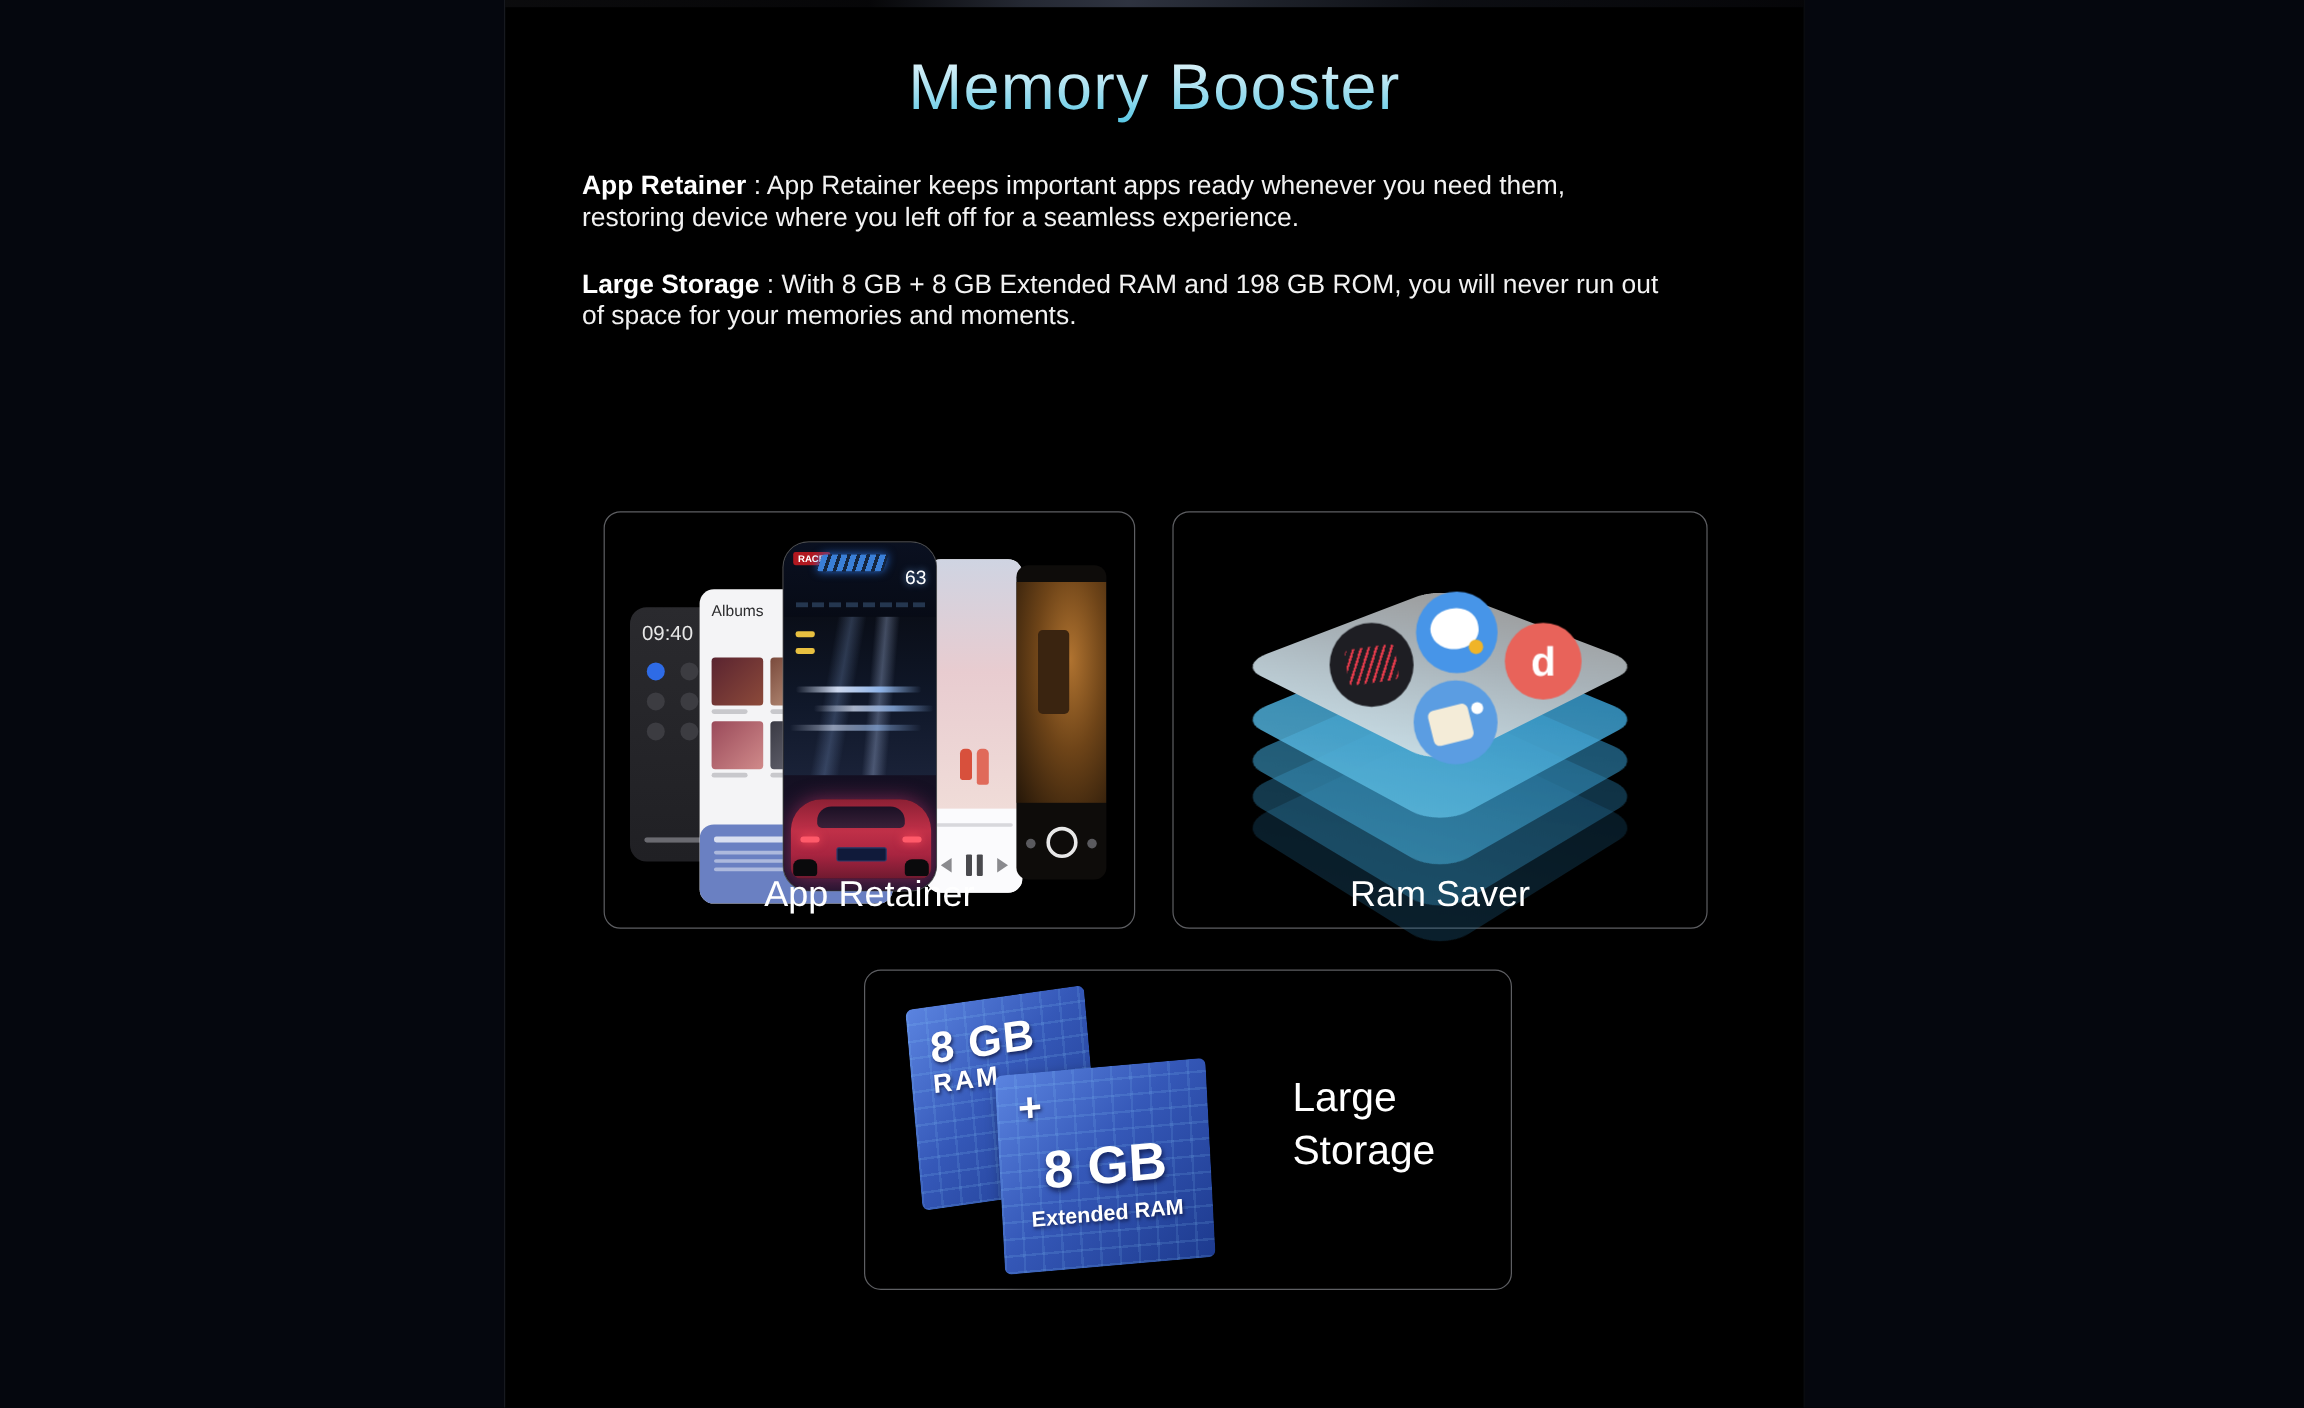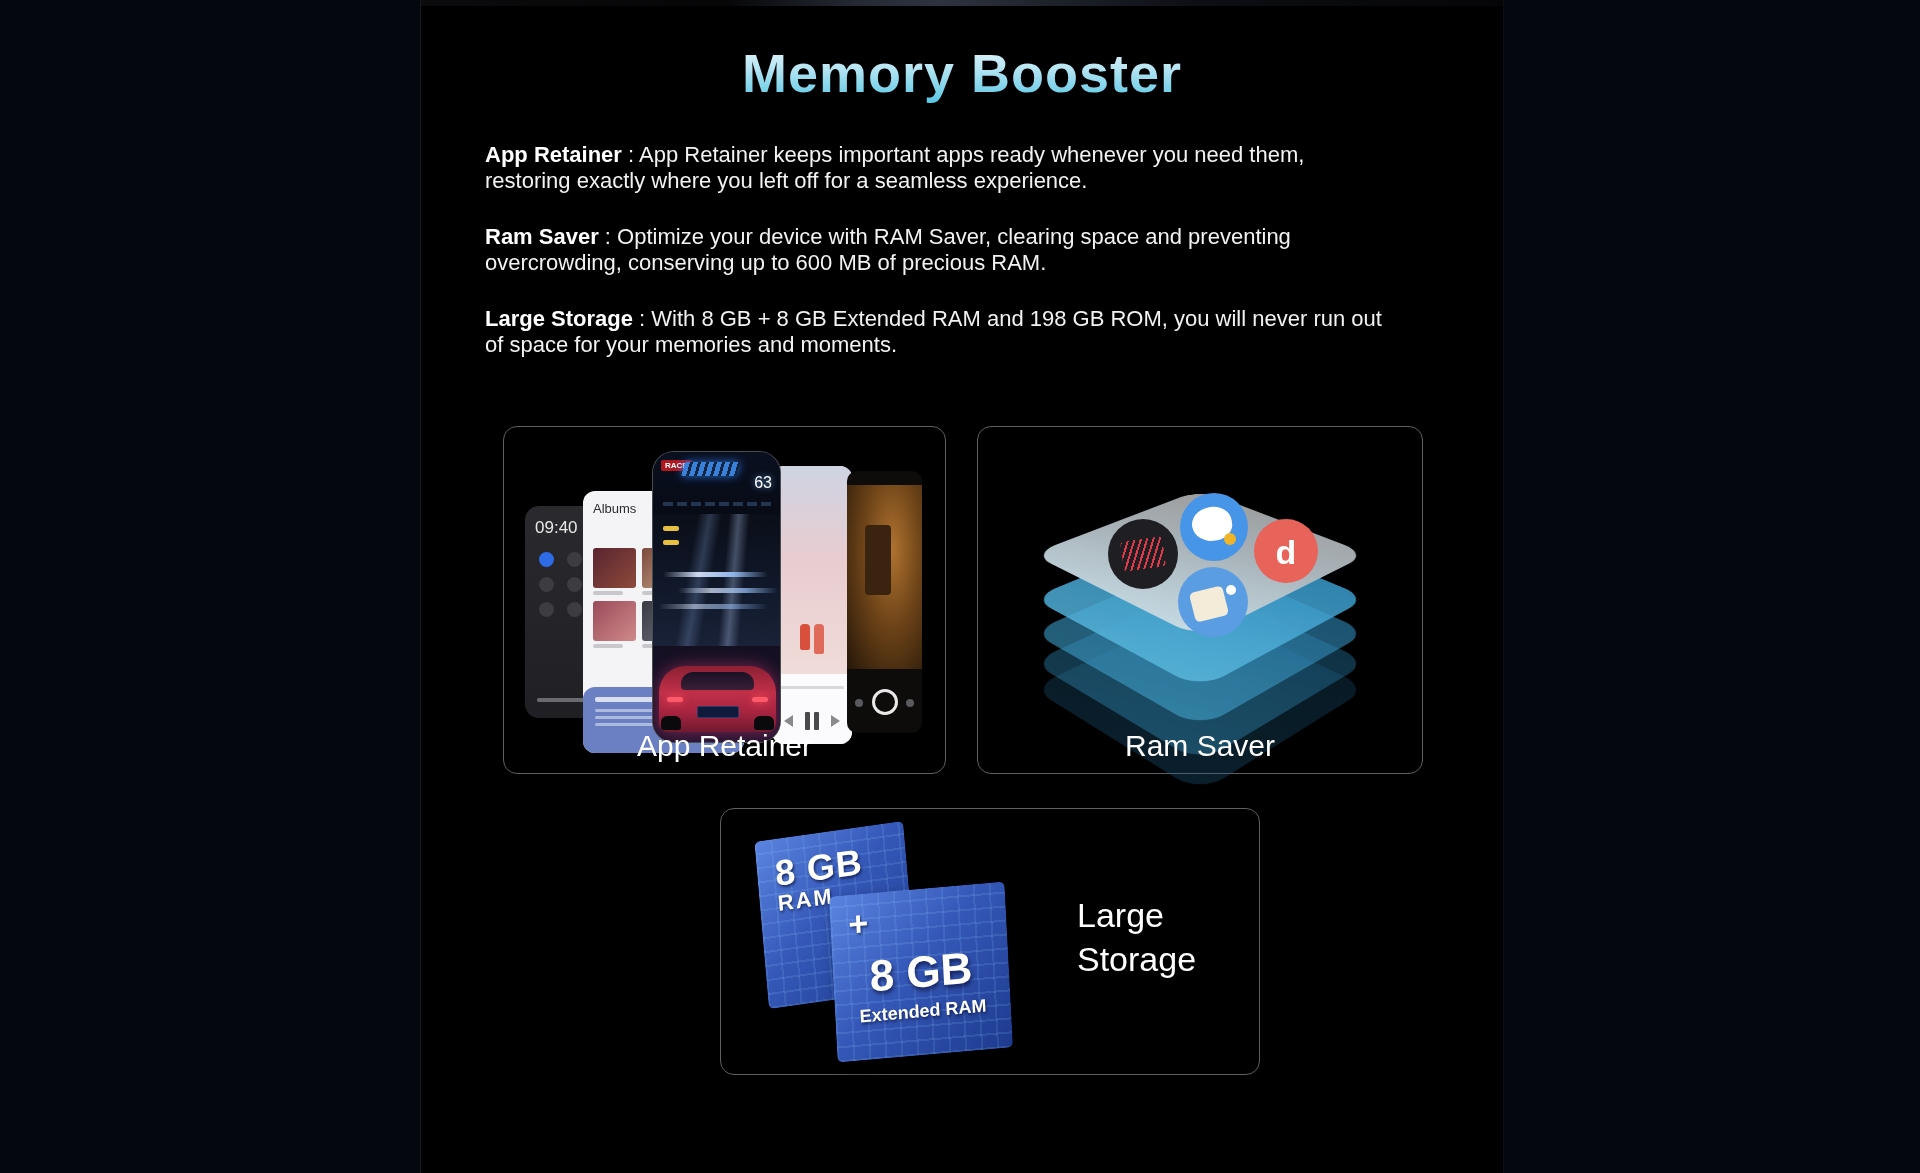--- a/index.html
+++ b/index.html
@@ -12,21 +12,21 @@
 
   
   .top-strip {
     position:absolute; left:0; top:0; width:100%; height:6px;
     background:linear-gradient(90deg,#0e0e10 0%,#08080a 28%,#2e3340 40%,#3a4050 48%,#262b36 58%,#101218 72%,#07070a 100%);
     opacity:.8;
   }
 
   .page-title {
     position:absolute; left:0; top:42px; width:100%;
-    text-align:center; font-size:54px; font-weight:700; letter-spacing:1px;
+    text-align:center; font-size:54px; font-weight:400; letter-spacing:1px;
     background:linear-gradient(180deg,#eef8fc 0%,#b9e6f3 40%,#54c6e4 100%);
     -webkit-background-clip:text; background-clip:text; color:transparent;
   }
 
   .features {
     position:absolute; left:64px; top:142px; width:905px;
     color:#f2f2f2; font-size:22px; line-height:26px;
   }
   .features p { margin-bottom:30px; }
   .features b { font-weight:700; color:#ffffff; }
@@ -188,22 +188,21 @@
 </style>
 </head>
 <body>
 
 <div class="content-col">
   <div class="top-strip"></div>
 
   <h1 class="page-title">Memory Booster</h1>
 
   <div class="features">
-    <p><b>App Retainer</b><span> : App Retainer keeps important apps ready whenever you need them, restoring exactly where you left off for a seamless experience.</span></p>
-    <p><b>Ram Saver</b><span> : Optimize your device with RAM Saver, clearing space and preventing overcrowding, conserving up to 600 MB of precious RAM.</span></p>
+    <p><b>App Retainer</b><span> : App Retainer keeps important apps ready whenever you need them, restoring device where you left off for a seamless experience.</span></p>
     <p><b>Large Storage</b><span> : With 8 GB + 8 GB Extended RAM and 198 GB ROM, you will never run out of space for your memories and moments.</span></p>
   </div>
 
   <div class="card" id="card-app-retainer">
     <div class="collage">
 
       <div class="qs-panel">
         <div class="qs-time">09:40</div>
         <div class="qs-date"></div>
         <div class="qs-grid">

